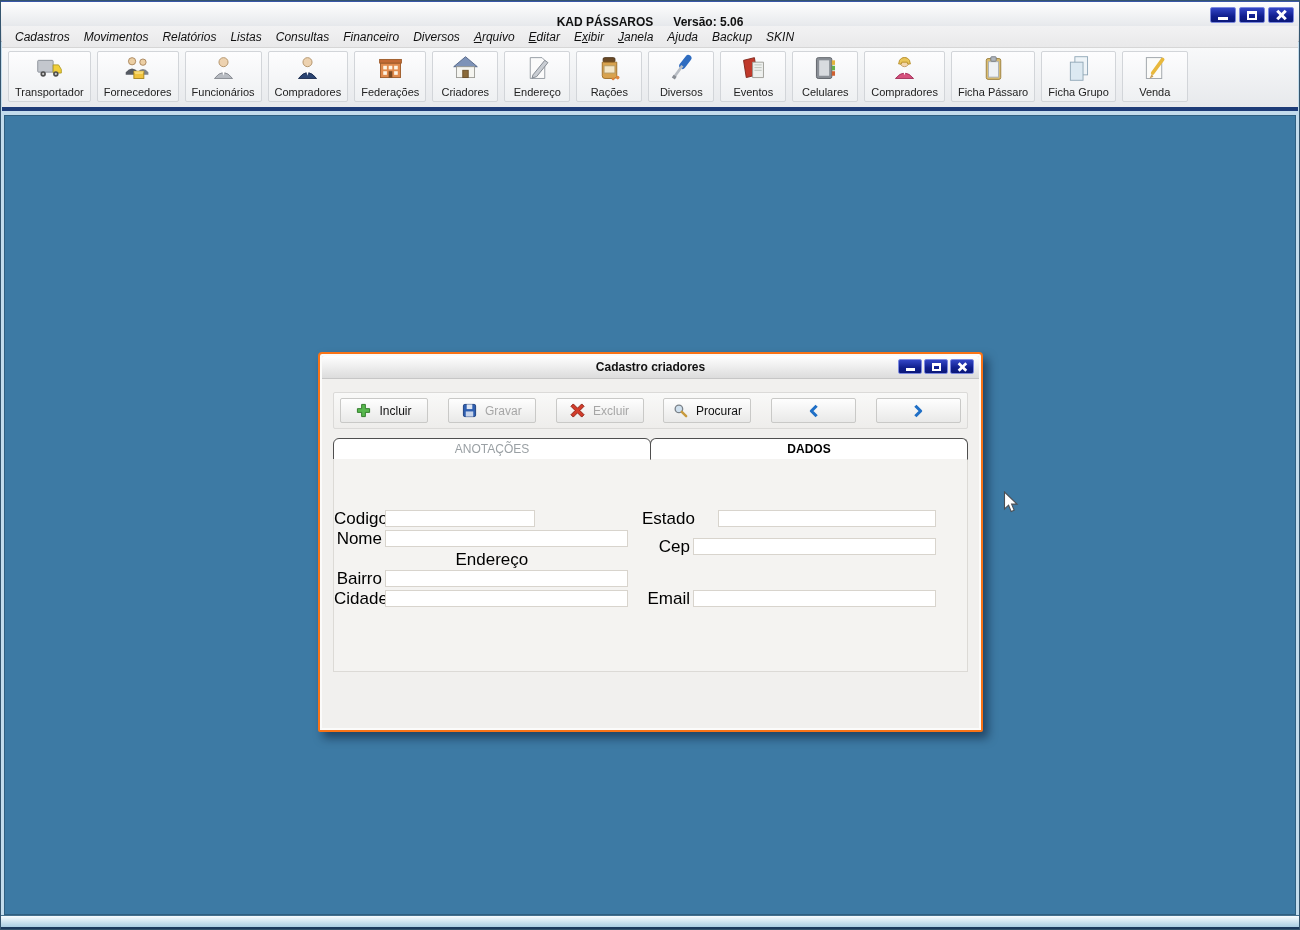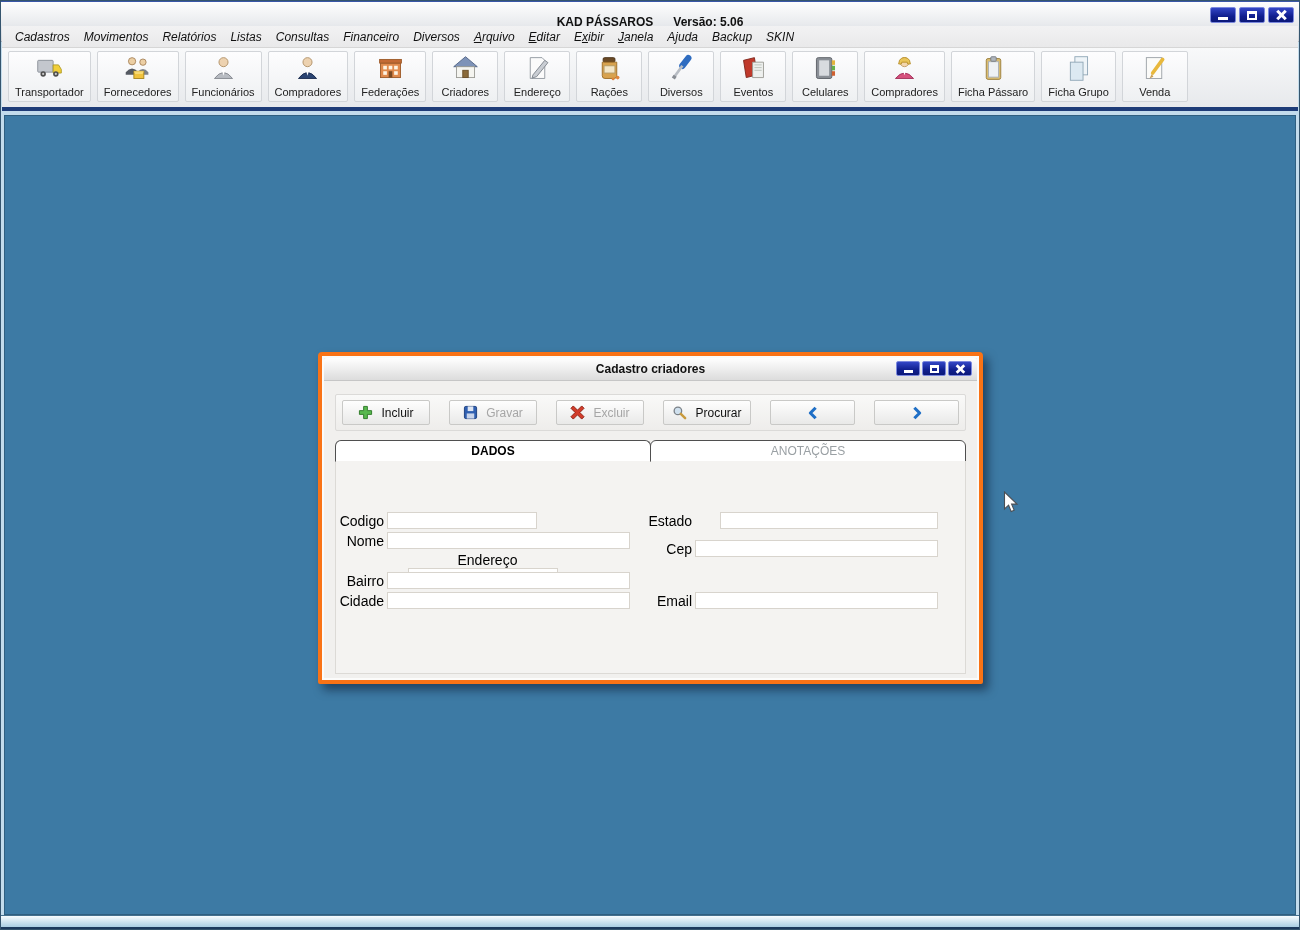--- a/index.html
+++ b/index.html
@@ -69,23 +69,23 @@
     background:#3d7aa4; border:1px solid #2f5f80;
   }
   #bottom-frame {
     position:absolute; left:0; right:0; bottom:0; height:15px;
     background:linear-gradient(#f8fcfe,#a9cee2);
     border-top:1px solid #44708e; border-bottom:3px solid #1c3a5c;
   }
 
   
   #dialog {
-    position:absolute; left:318px; top:352px; width:665px; height:332px;
+    position:absolute; left:318px; top:352px; width:665px; height:380px;
     background:#f1f0ee;
-    border:4px solid #f97316; border-radius:4px 4px 2px 2px;
+    border:2px solid #f97316; border-radius:4px 4px 2px 2px;
     box-shadow: inset 0 0 0 2px #fbfbfa, 5px 6px 10px rgba(5,15,35,0.5);
     z-index:10;
   }
   .dlg-titlebar {
     position:absolute; top:2px; left:2px; right:2px; height:23px;
     background:linear-gradient(#ffffff,#dcdcdc);
     border-radius:3px 3px 0 0; border-bottom:1px solid #c6c6c6;
     display:flex; align-items:center; justify-content:center;
     font-size:12px; font-weight:bold; color:#111;
   }
@@ -121,21 +121,21 @@
   }
   .tab + .tab { margin-left:-1px; }
   .tab.active { font-weight:bold; color:#000; z-index:2; border-bottom-color:#f4f3f1; }
 
   .tab-page {
     position:absolute; left:13px; right:13px; top:105px; height:213px;
     background:#f4f3f1; border:1px solid #dcdad6; border-top:none;
     z-index:1;
   }
   .frow { position:absolute; height:17px; display:flex; align-items:center; }
-  .flabel { width:51px; text-align:right; padding-right:3px; font-size:14px; color:#000; white-space:nowrap; }
+  .flabel { width:51px; text-align:right; padding-right:3px; font-size:17px; color:#000; white-space:nowrap; }
   .finput {
     flex:1; height:17px; border:1px solid #d8d4cd; background:#fff;
     font-family:inherit; font-size:11px; padding:0 3px; outline:none;
   }
   .finput.small { flex:0 0 47px; }
 
   #mouse-cursor { position:absolute; left:1003px; top:491px; z-index:60; pointer-events:none; }
 </style>
 </head>
 <body>
@@ -411,22 +411,22 @@
       <button class="dlg-btn nav-btn">
         <span class="nav-ic">
           <svg viewBox="0 0 16 16">
             <path d="M5 2 L11 8 L5 14" fill="none" stroke="#1f6fc6" stroke-width="3.6" stroke-linejoin="round"></path>
           </svg>
         </span>
       </button>
     </div>
 
   <div class="tabs">
+      <div class="tab">ANOTAÇÕES</div>
       <div class="tab active">DADOS</div>
-      <div class="tab">ANOTAÇÕES</div>
     </div>
 
   <div class="tab-page">
       <div class="frow" style="top: 51px; left: 0px; width: 294px;">
         <label class="flabel">Codigo</label>
         <input class="finput small" style="">
       </div>
       <div class="frow" style="top: 71px; left: 0px; width: 294px;">
         <label class="flabel">Nome</label>
         <input class="finput" style="">

